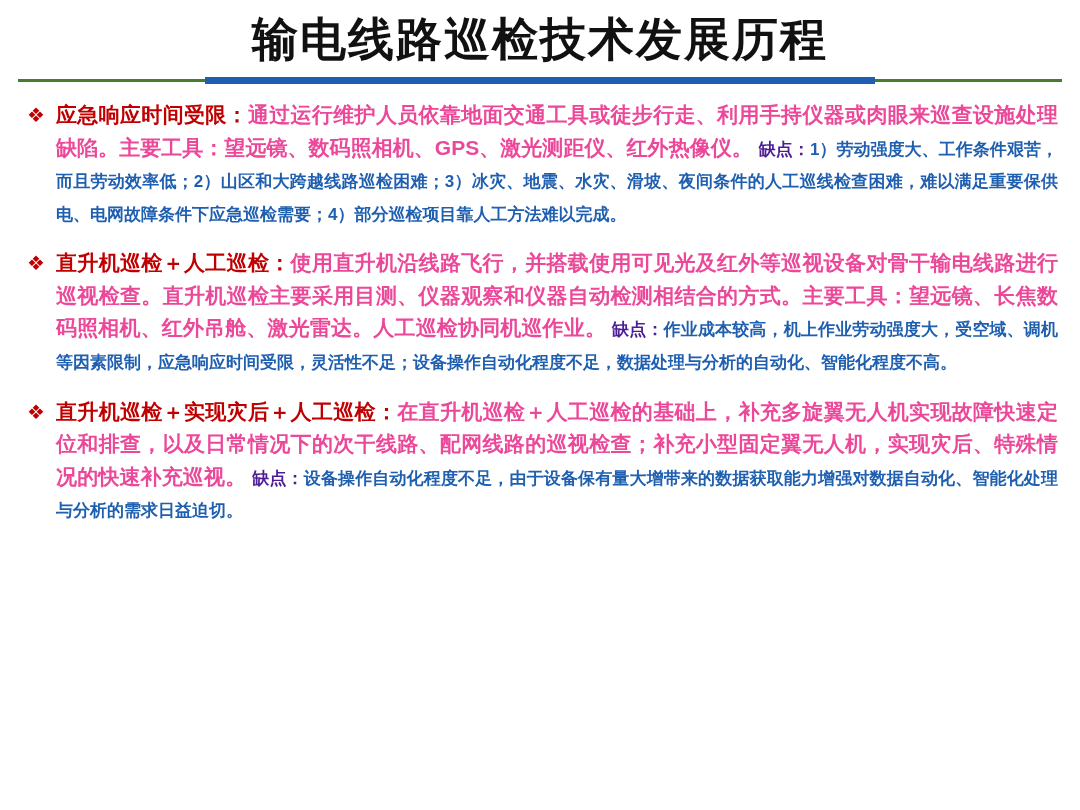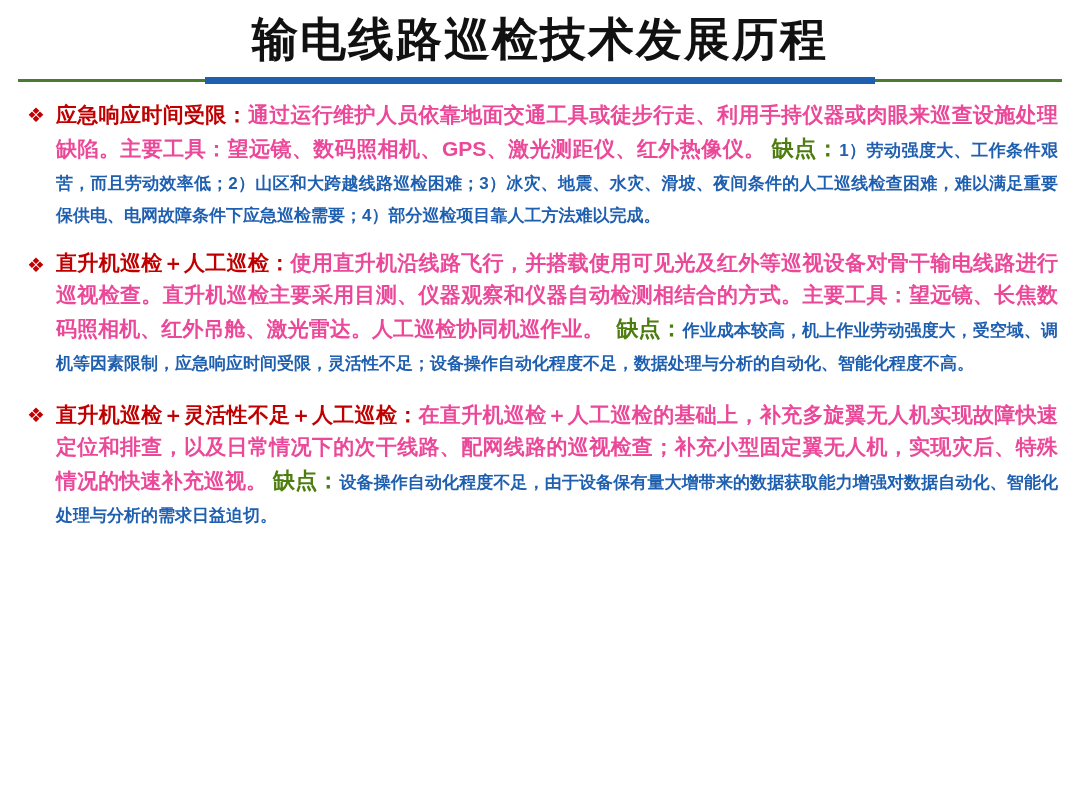--- a/index.html
+++ b/index.html
@@ -80,30 +80,30 @@
   }
   .lead {
     color: #c00000;
     font-weight: bold;
   }
   .body-text {
     color: #ec4899;
     font-weight: bold;
   }
   .defect-label {
-    color: #4d7c0f;
+    color: #4c1d95;
     font-weight: bold;
-    font-size: 22px;
+    font-size: 17px;
   }
   .defect-text {
     color: #1f5fb0;
     font-weight: bold;
     font-size: 17px;
   }
-  .blk2 .para { line-height: 1.55; font-family: Liberation Mono, monospace; }
+  .blk2 .para { line-height: 1.55; }
   .blk3 .para { line-height: 1.55; }
 </style>
 </head>
 <body>
 
 <div class="slide">
 
   <div class="title-area">
     <div class="slide-title">输电线路巡检技术发展历程</div>
     <div class="title-rules">
@@ -126,19 +126,19 @@
       <span class="diamond-icon">❖</span>
       <div class="para">
         <span class="lead">直升机巡检＋人工巡检</span><span class="lead">：</span><span class="body-text">使用直升机沿线路飞行，并搭载使用可见光及红外等巡视设备对骨干输电线路进行巡视检查。直升机巡检主要采用目测、仪器观察和仪器自动检测相结合的方式。主要工具：望远镜、长焦数码照相机、红外吊舱、激光雷达。人工巡检协同机巡作业。</span>
         <span class="defect-label">缺点：</span><span class="defect-text">作业成本较高，机上作业劳动强度大，受空域、调机等因素限制，应急响应时间受限，灵活性不足；设备操作自动化程度不足，数据处理与分析的自动化、智能化程度不高。</span>
       </div>
     </div>
 
     <div class="bullet-block blk3">
       <span class="diamond-icon">❖</span>
       <div class="para">
-        <span class="lead">直升机巡检＋灵活性不足＋人工巡检</span><span class="lead">：</span><span class="body-text">在直升机巡检＋人工巡检的基础上，补充多旋翼无人机实现故障快速定位和排查，以及日常情况下的次干线路、配网线路的巡视检查；补充小型固定翼无人机，实现灾后、特殊情况的快速补充巡视。</span>
+        <span class="lead">直升机巡检＋实现灾后＋人工巡检</span><span class="lead">：</span><span class="body-text">在直升机巡检＋人工巡检的基础上，补充多旋翼无人机实现故障快速定位和排查，以及日常情况下的次干线路、配网线路的巡视检查；补充小型固定翼无人机，实现灾后、特殊情况的快速补充巡视。</span>
         <span class="defect-label">缺点：</span><span class="defect-text">设备操作自动化程度不足，由于设备保有量大增带来的数据获取能力增强对数据自动化、智能化处理与分析的需求日益迫切。</span>
       </div>
     </div>
 
   </div>
 </div>
 
 </body></html>

